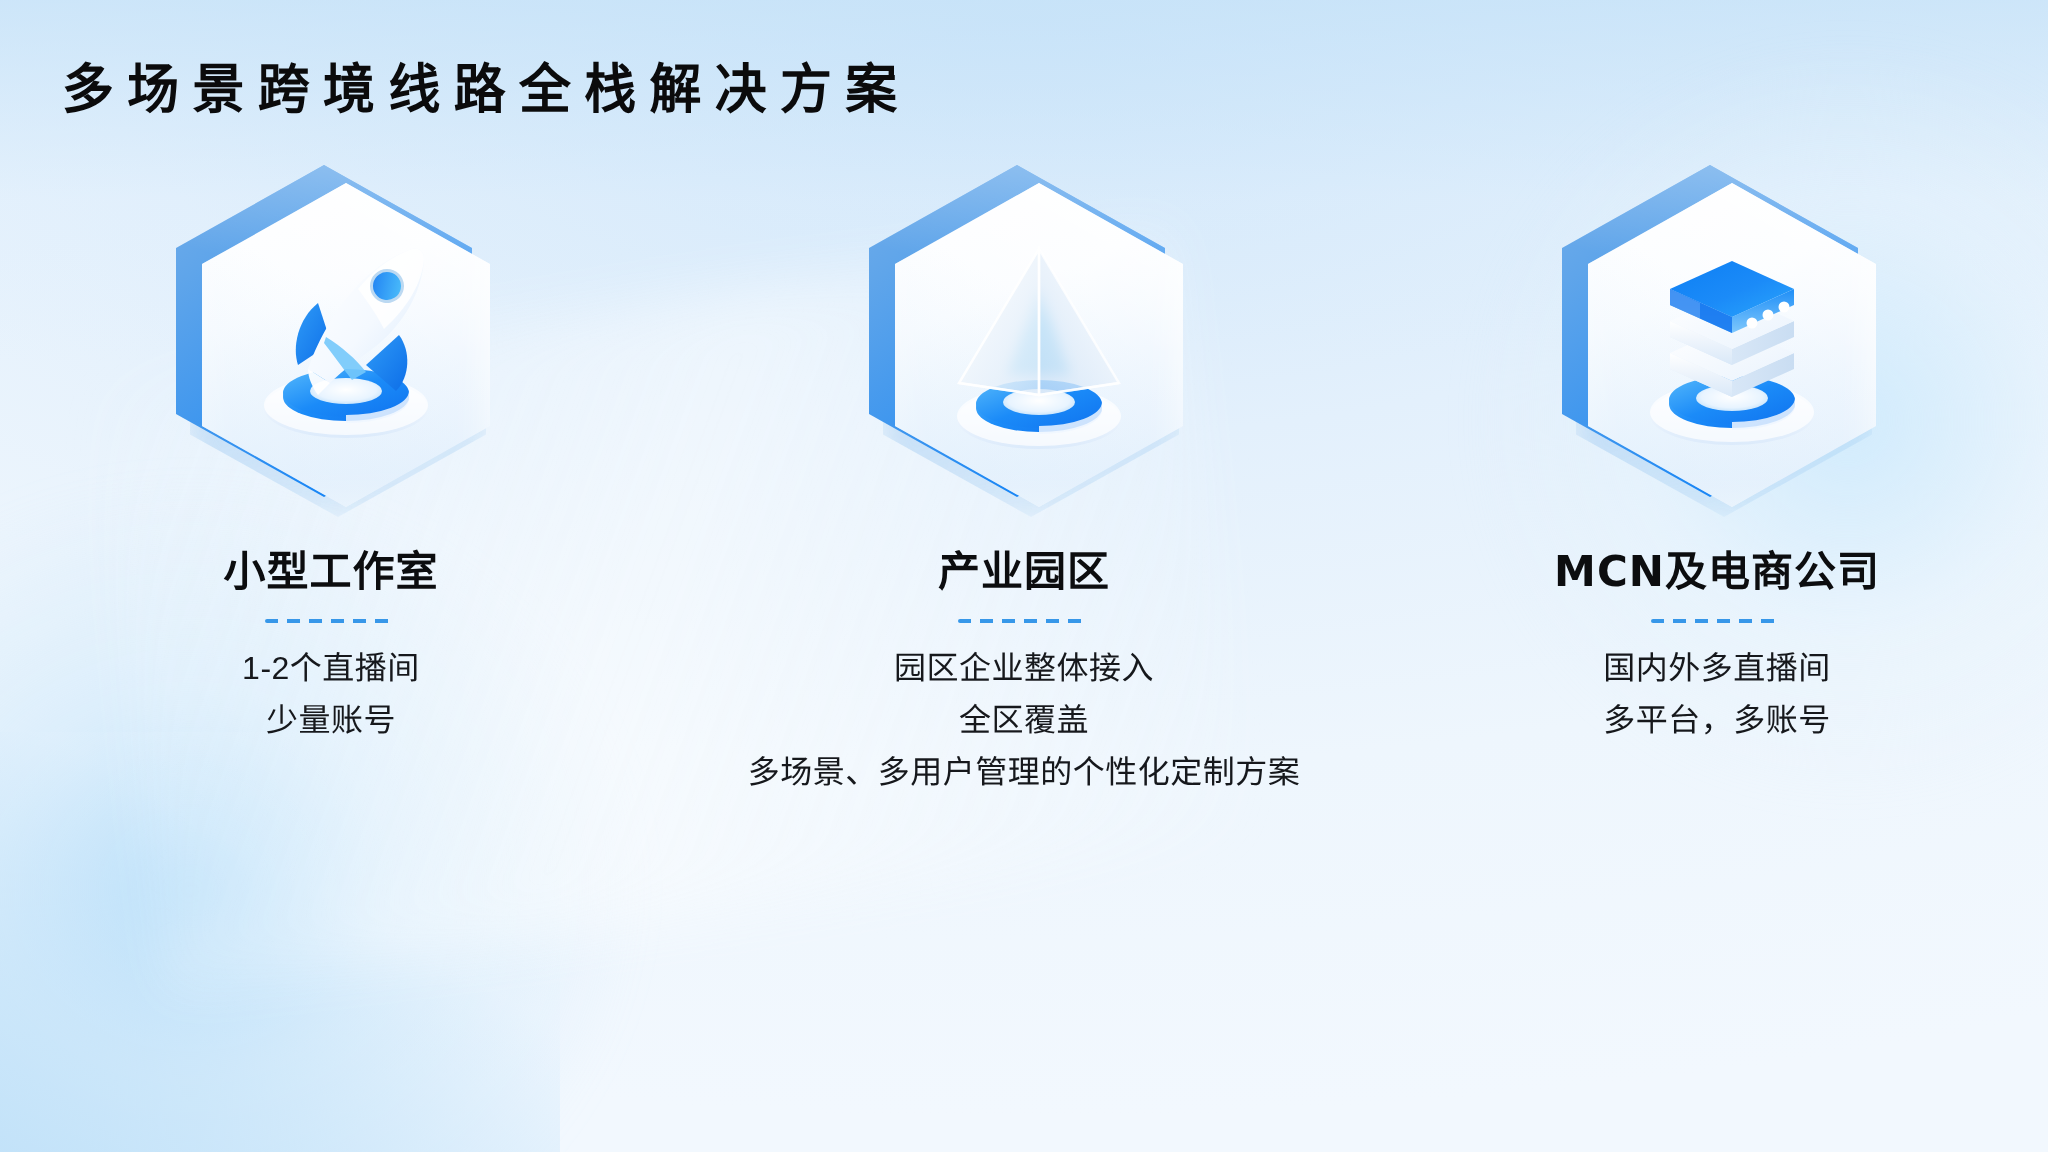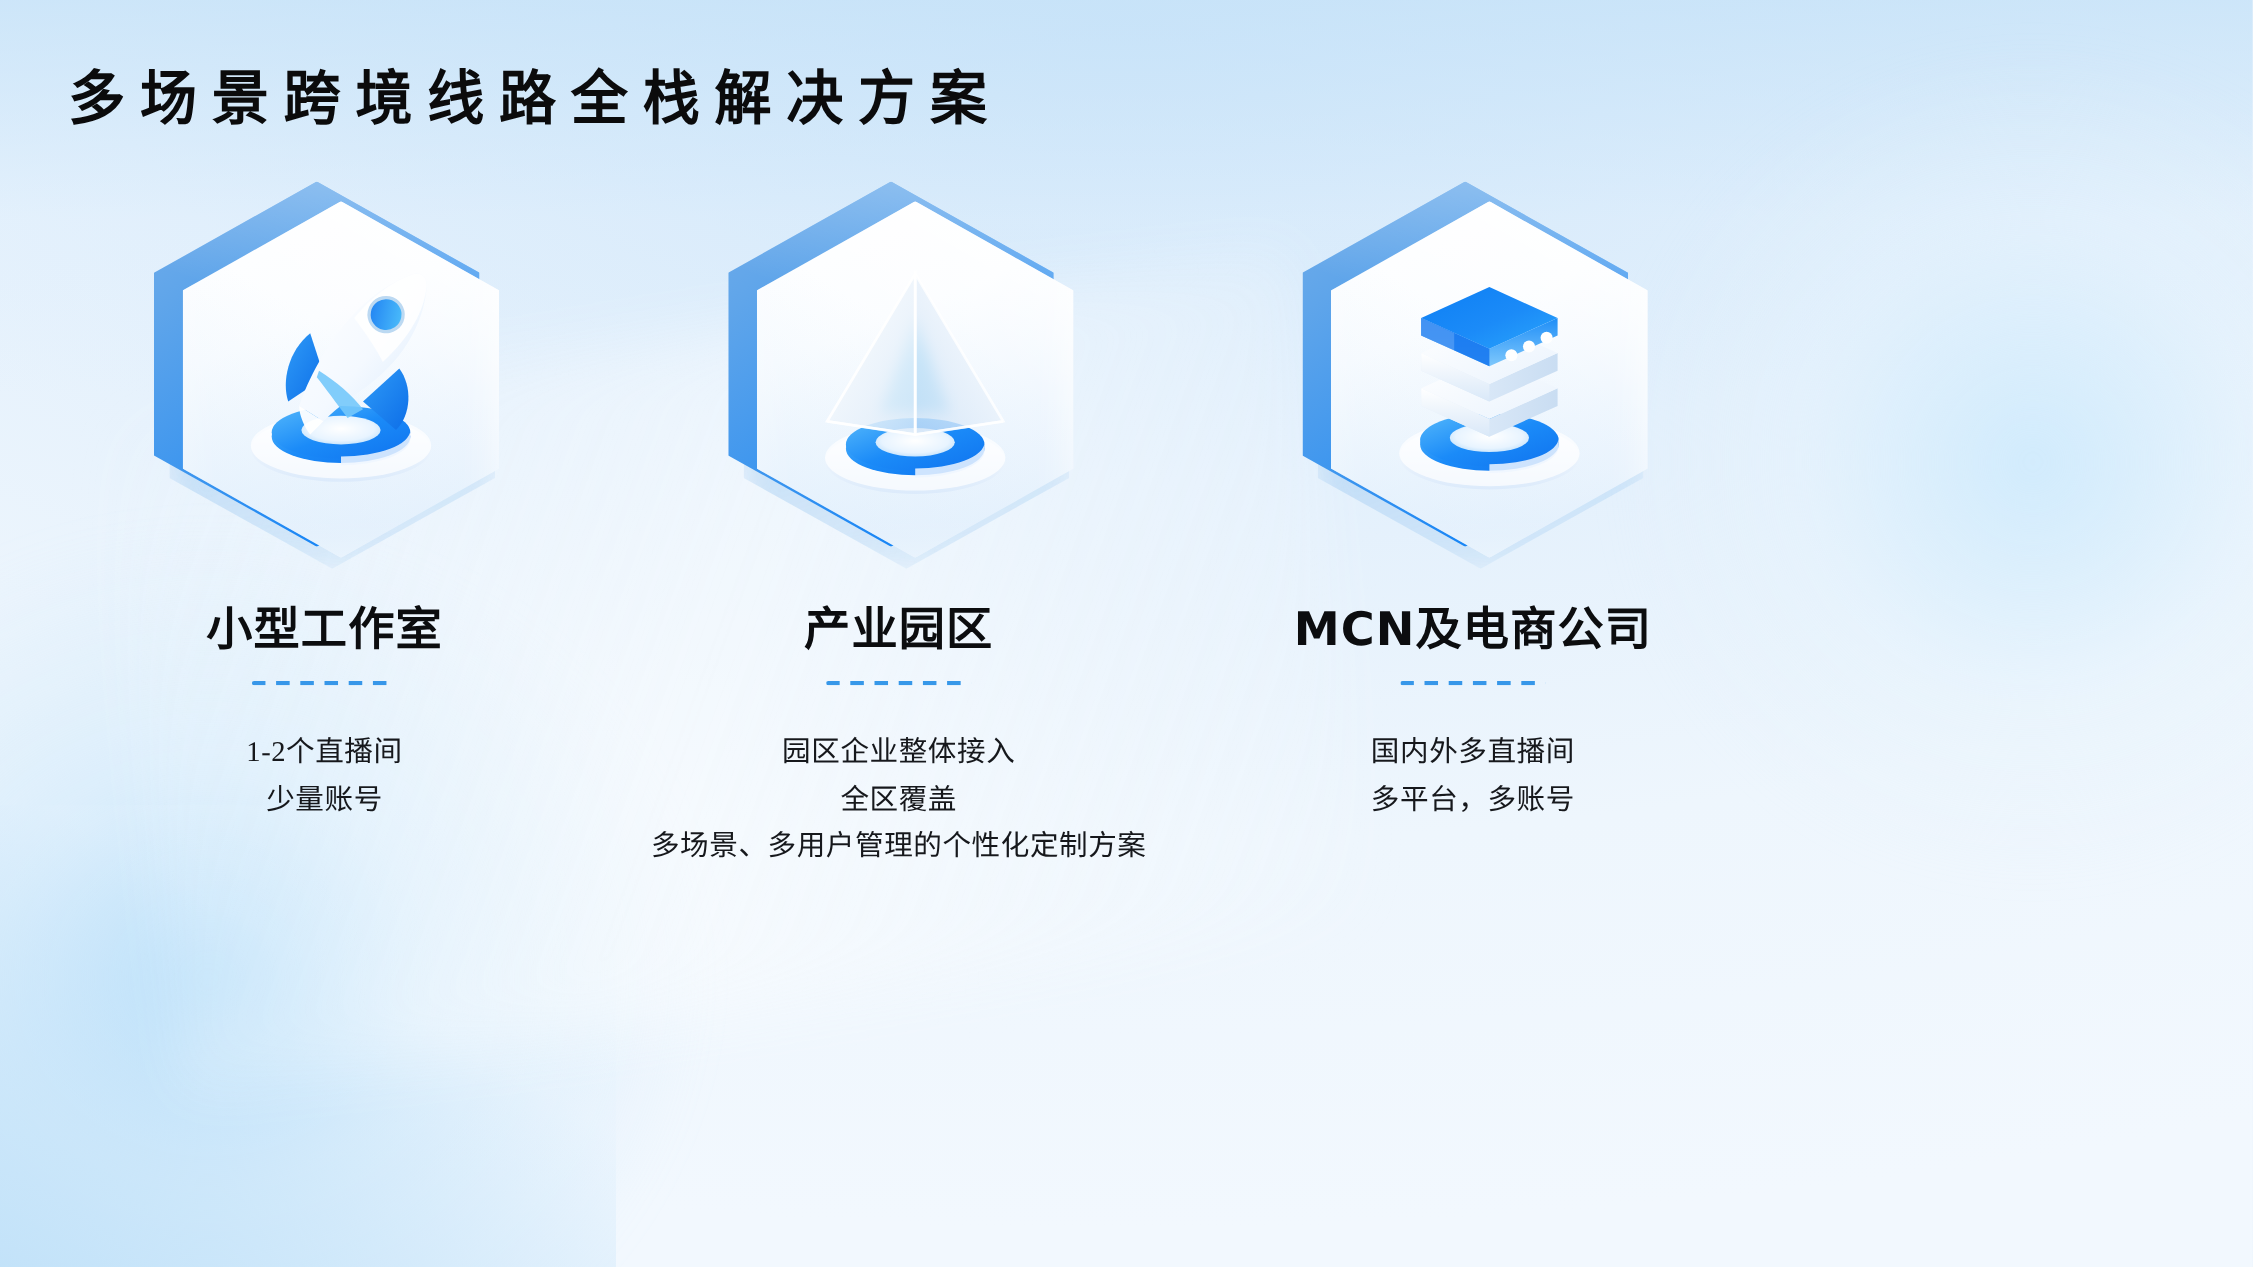--- a/index.html
+++ b/index.html
@@ -74,24 +74,24 @@
     transform: scaleX(0.96);
     transform-origin: left center;
   }
 
   
   .cards {
     position:absolute;
     left:0; right:0;
     top: 165px;
     display:flex;
-    justify-content: flex-start;
+    justify-content: space-between;
     align-items: flex-start;
-    gap: 92px;
-    padding: 0 80px;
+    gap: 120px;
+    padding: 0 116px;
   }
   .card {
     width: 430px;
     display:flex;
     flex-direction:column;
     align-items:center;
   }
 
   
   .hex-wrap {
@@ -168,28 +168,28 @@
     margin-top: 22px;
     width: 132px;
     height: 4px;
     background-image: linear-gradient(90deg, #2e93e8 0 58%, rgba(46,147,232,0) 58% 100%);
     background-size: 22px 4px;
     background-repeat: repeat-x;
     border-radius: 2px;
     opacity: .95;
   }
   .card-body {
-    margin-top: 40px;
+    margin-top: 20px;
     text-align:center;
-    font-size: 26px;
+    font-size: 32px;
     line-height: 1.62;
     color: #16181c;
     letter-spacing: .5px;
     white-space: nowrap;
-    font-family: Liberation Serif, serif;
+    font-family: Liberation Sans, sans-serif;
   }
   .card-body .line { display:block; }
 </style>
 </head>
 <body>
 
 <div class="bg-root">
   <div class="bg-wash-top"></div>
   <div class="bg-glow-right"></div>
   <div class="bg-glow-left"></div>

